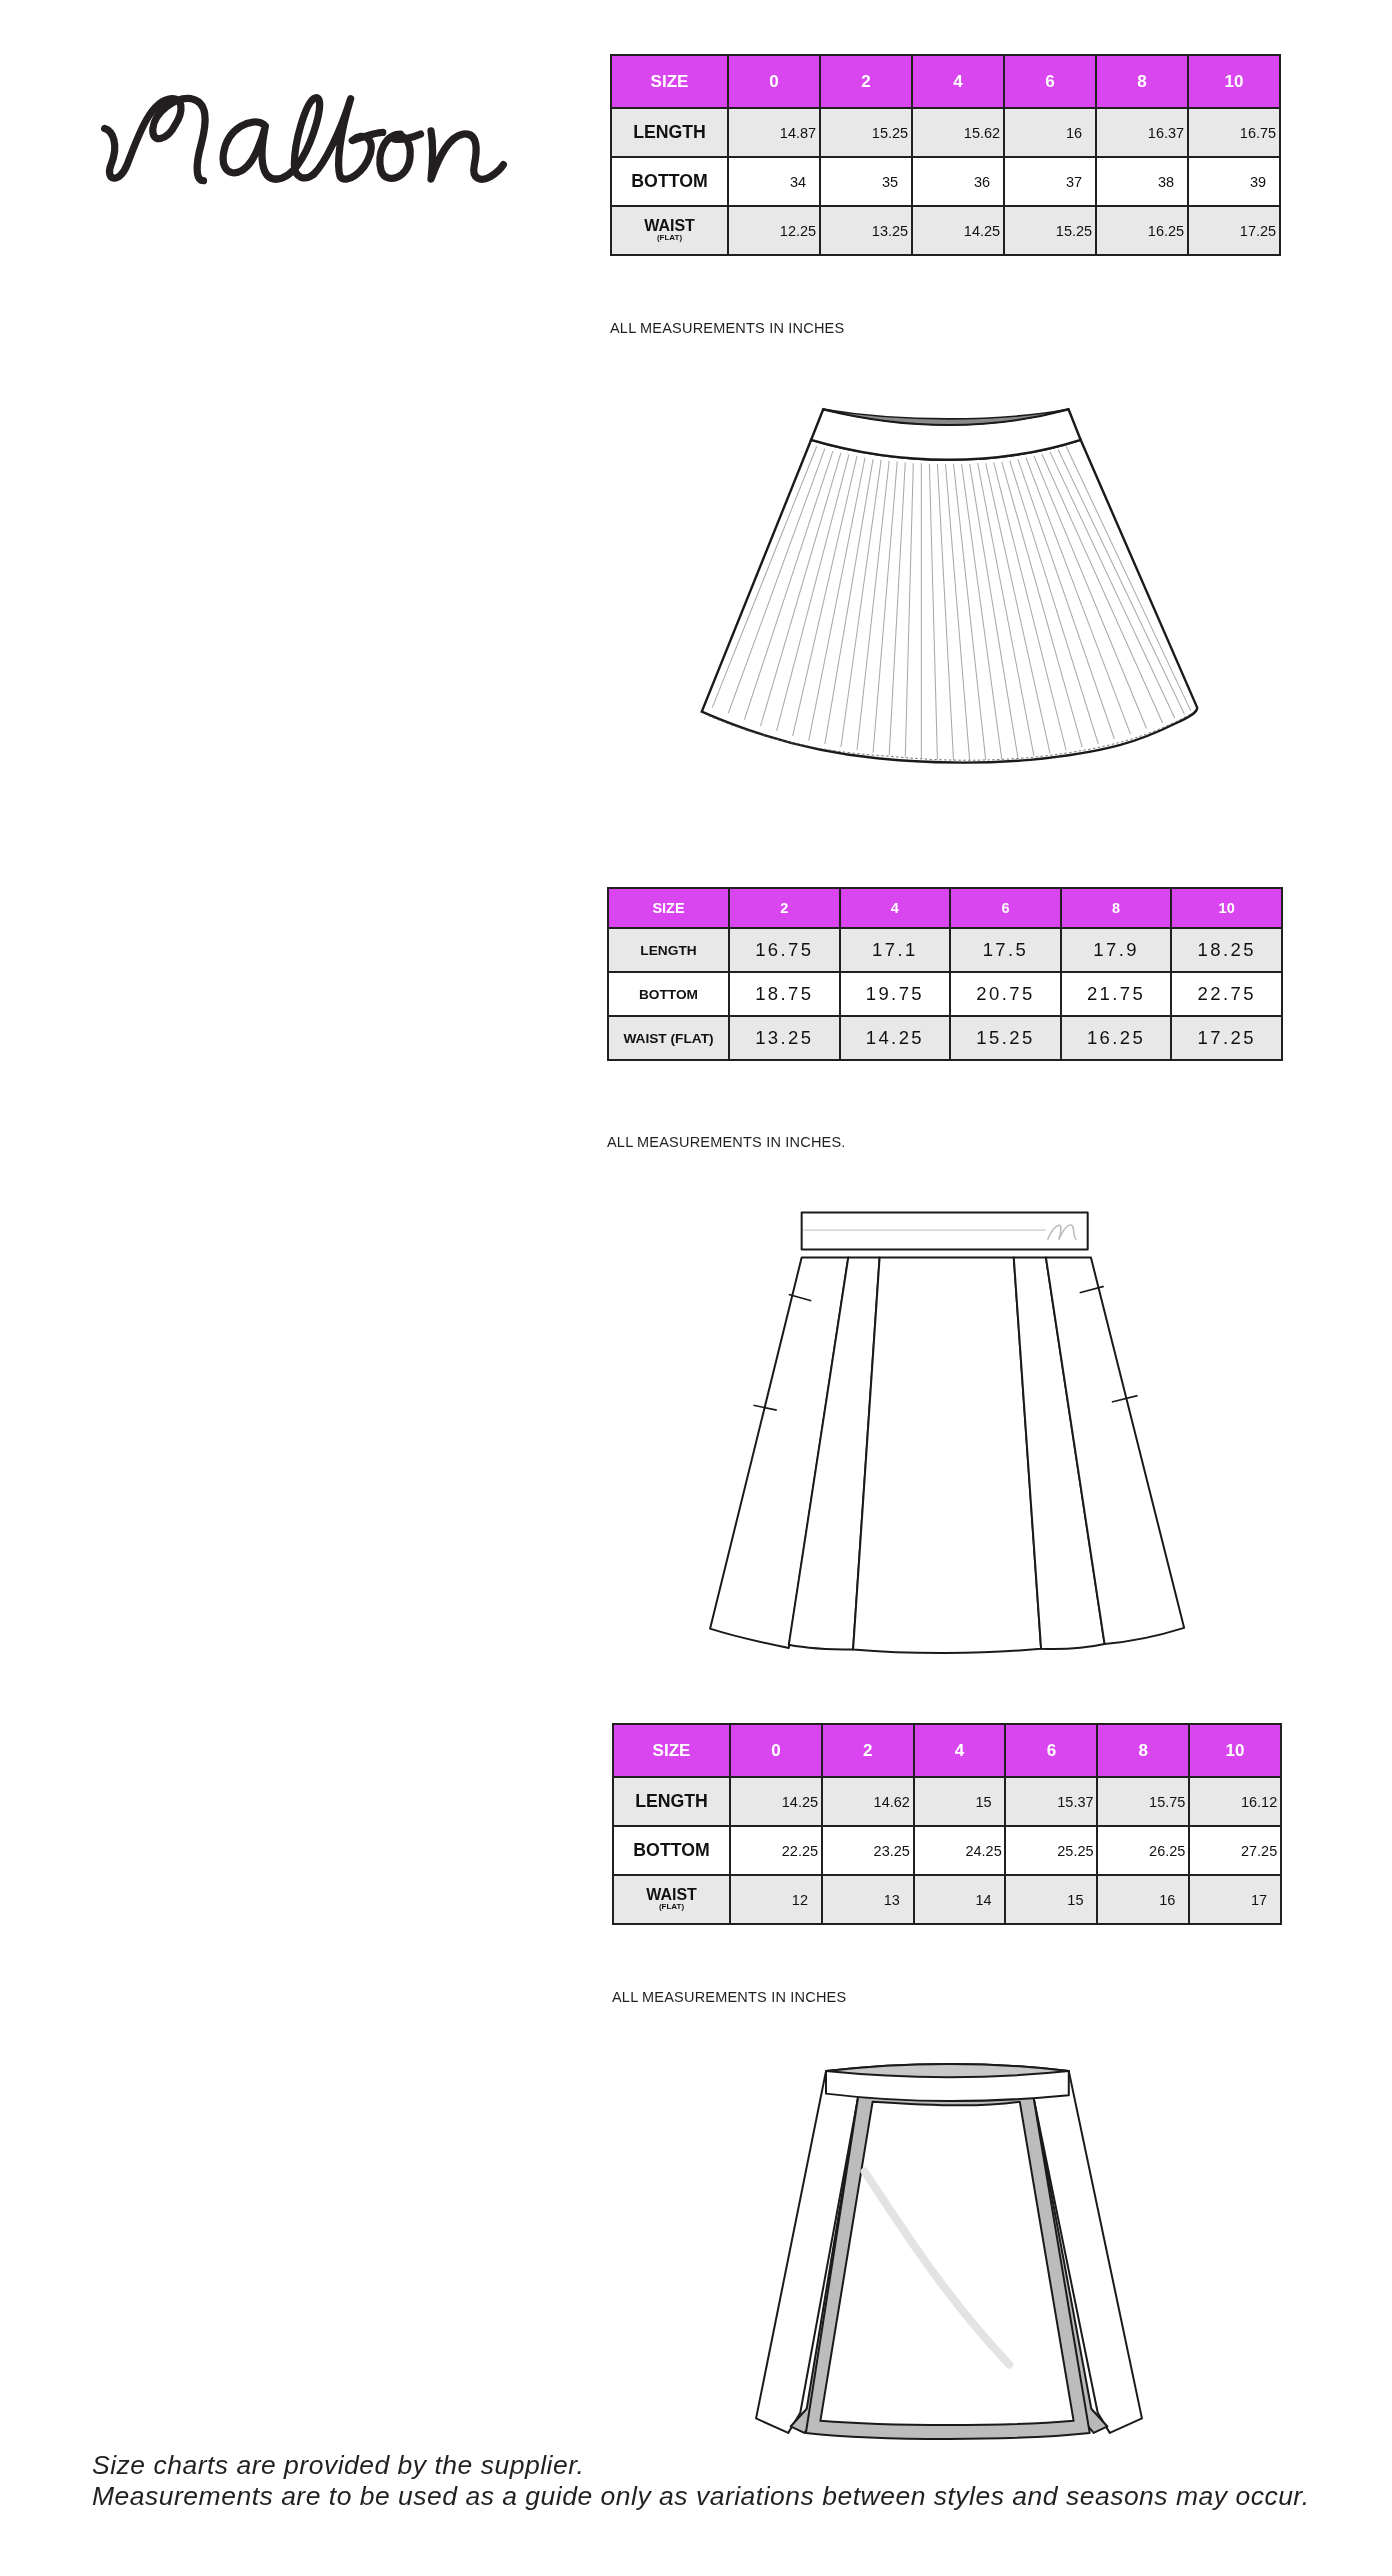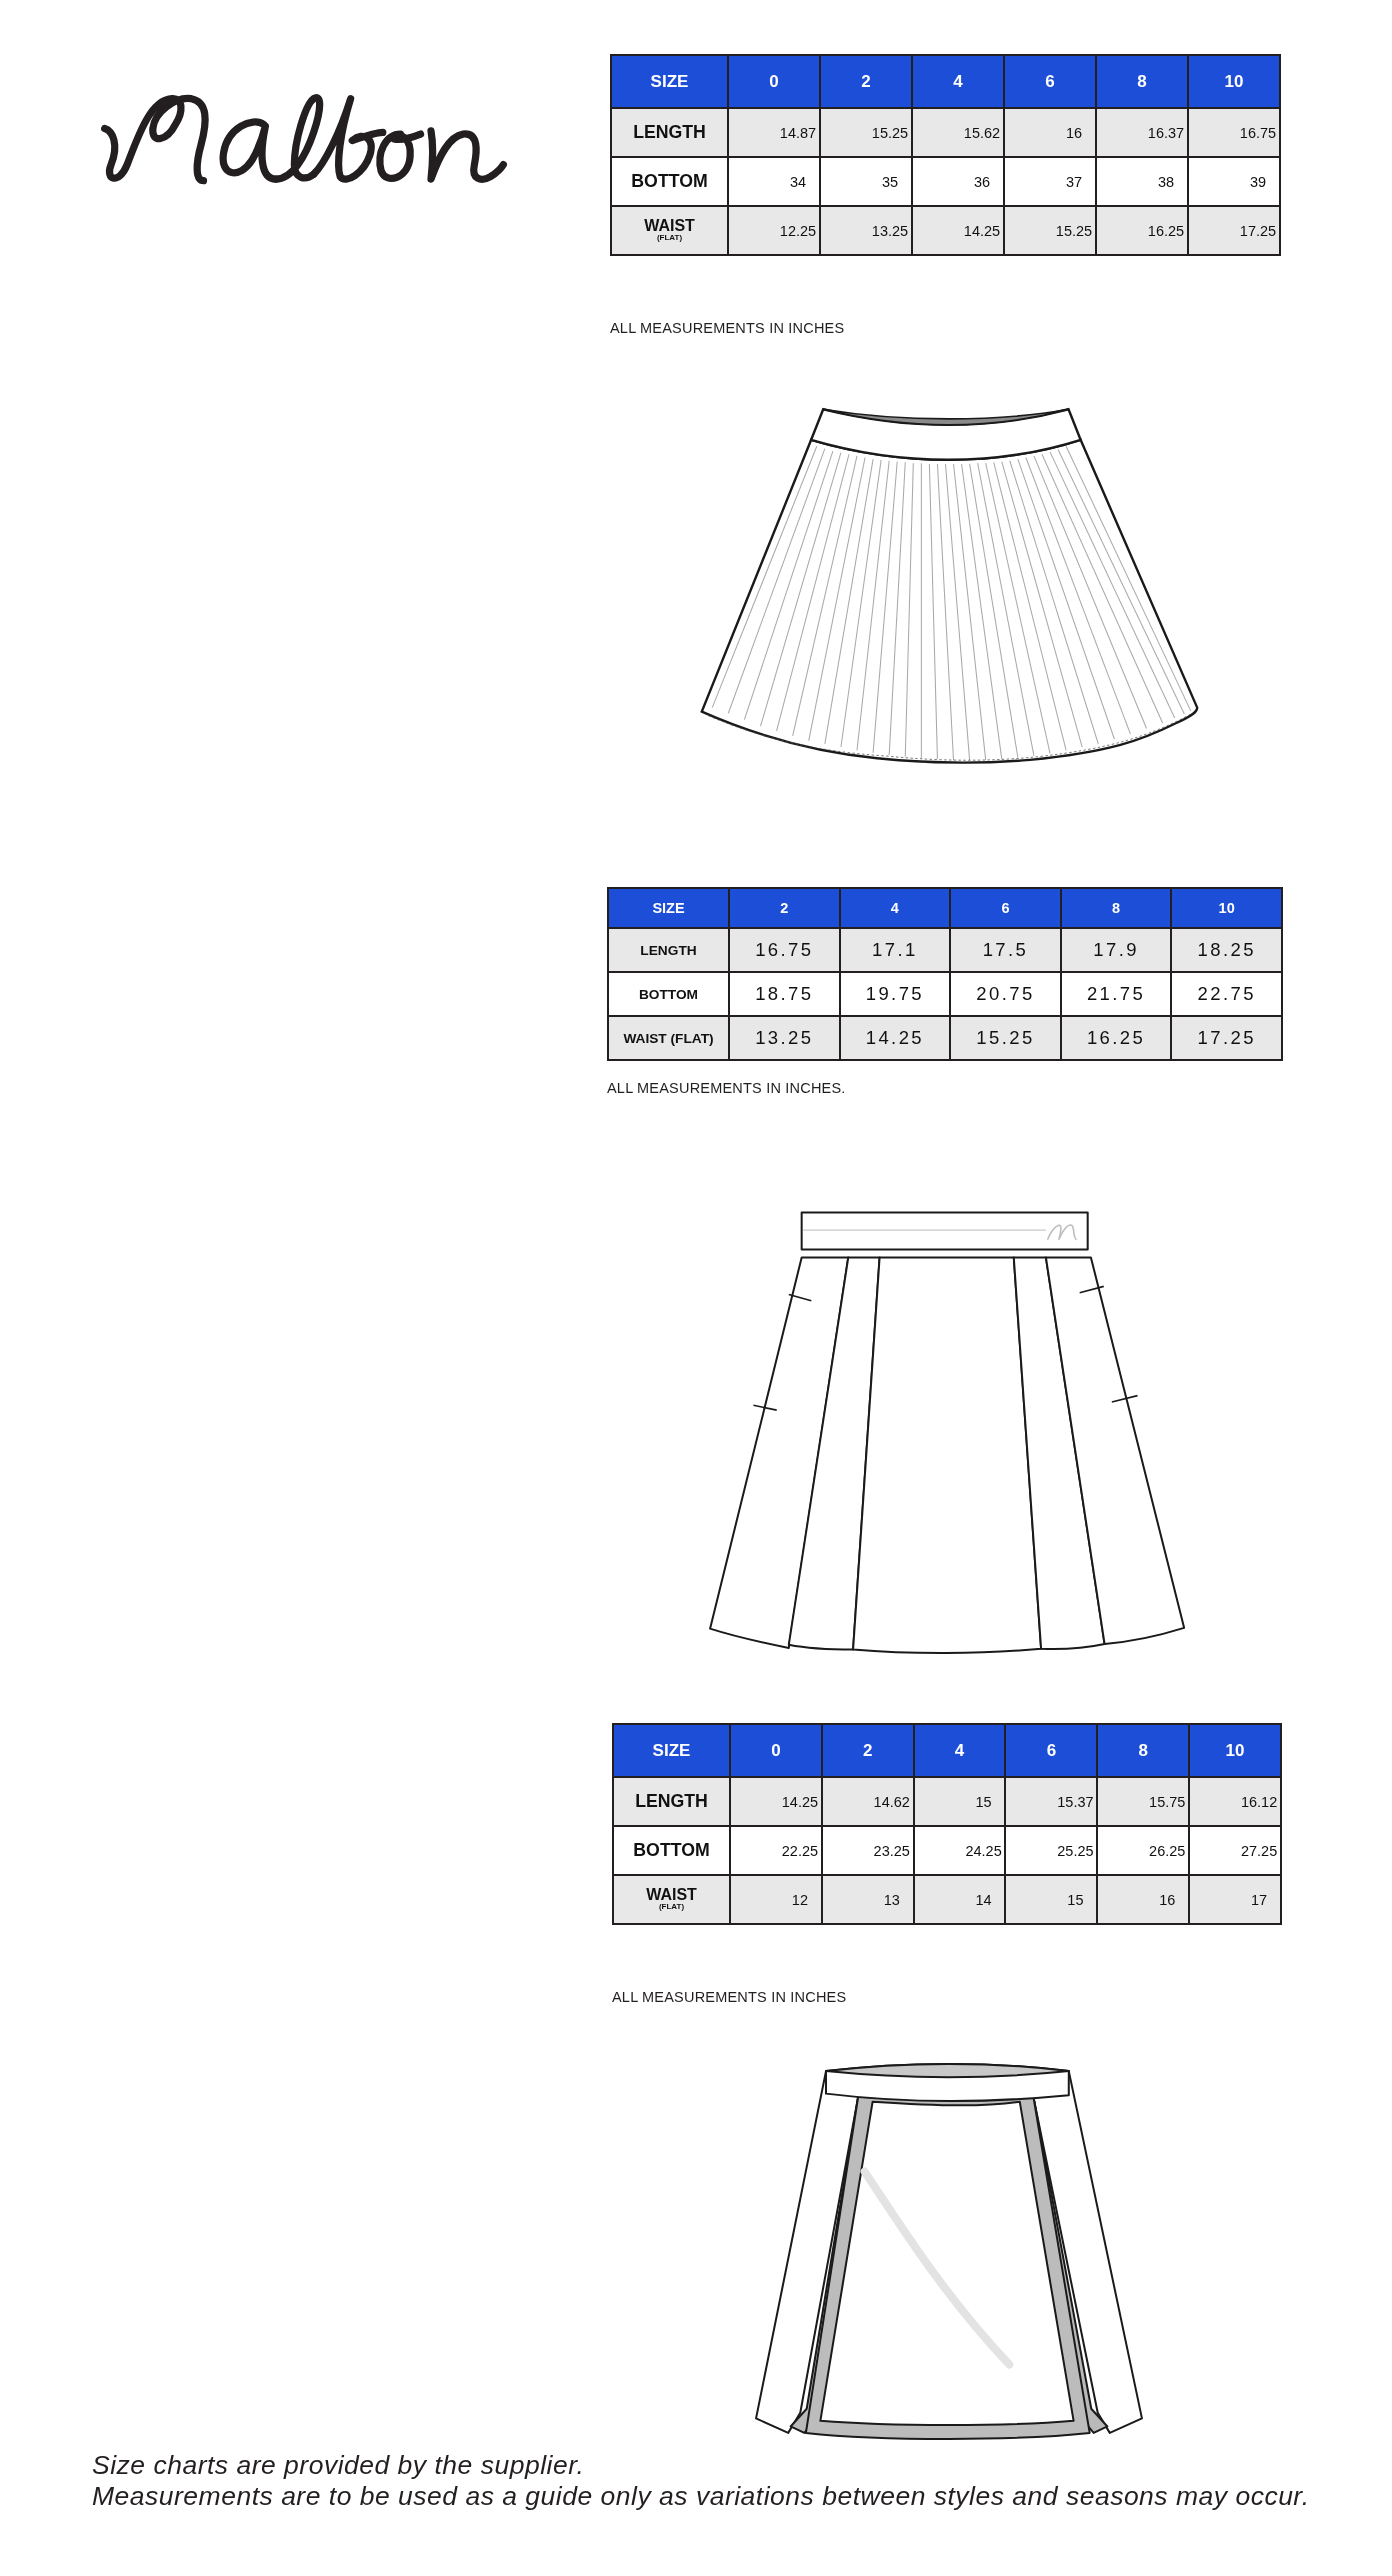--- a/index.html
+++ b/index.html
@@ -6,21 +6,21 @@
   body { width: 1393px; height: 2576px; position: relative; overflow: hidden;
          font-family: "Liberation Sans", sans-serif; color: #231f20; }
   .abs { position: absolute; }
 
   .logo { left: 95px; top: 84px; width: 418px; height: 113px; }
 
   table.size-chart { position: absolute; border-collapse: collapse; table-layout: fixed; }
   table.size-chart th, table.size-chart td {
     border: 2.4px solid #231f20; text-align: center; vertical-align: middle; padding: 0;
   }
-  table.size-chart thead th { background: #1d4ed8; color: #ffffff; font-weight: bold; }
+  table.size-chart thead th { background: #d946ef; color: #ffffff; font-weight: bold; }
   table.size-chart tbody tr.shaded td, table.size-chart tbody tr.shaded th { background: #e8e8e8; }
   table.size-chart tbody tr.plain td, table.size-chart tbody tr.plain th { background: #ffffff; }
   table.size-chart tbody th { font-weight: bold; color: #111; }
   table.size-chart tbody td { font-weight: normal; color: #111; }
 
   
   .c1 { left: 610px; top: 54px; width: 671px; }
   .c3 { left: 612px; top: 1723px; width: 670px; }
   .c1 thead th, .c3 thead th { height: 51px; font-size: 17px; }
   .c1 tbody th, .c3 tbody th { height: 47px; font-size: 17.7px; }
@@ -31,21 +31,21 @@
 
   
   .c2 { left: 607px; top: 887px; width: 676px; }
   .c2 col.label { width: 121px; }
   .c2 thead th { height: 38px; font-size: 14.5px; }
   .c2 tbody th { height: 42px; font-size: 13.7px; }
   .c2 tbody td { font-size: 18.5px; font-weight: bold; letter-spacing: 2.4px; font-family: "Liberation Sans", sans-serif; }
 
   .note { position: absolute; font-size: 14.5px; color: #231f20; letter-spacing: 0.2px; white-space: nowrap; margin-top: 44px; }
   .n1 { left: 610px; top: 276px; }
-  .n2 { left: 607px; top: 1036px; }
+  .n2 { left: 607px; top: 1090px; }
   .n3 { left: 612px; top: 1945px; }
 
   .skirt { position: absolute; }
   .s1 { left: 692px; top: 398px; width: 515px; height: 378px; }
   .s2 { left: 700px; top: 1198px; width: 499px; height: 466px; }
   .s3 { left: 744px; top: 2055px; width: 410px; height: 394px; }
 
   .footer { position: absolute; left: 92px; top: 2450px; font-size: 26.5px; line-height: 31px; color: #231f20; letter-spacing: 0.5px; white-space: nowrap; }
   .footer div { display: block; font-style: italic; }
 </style>

